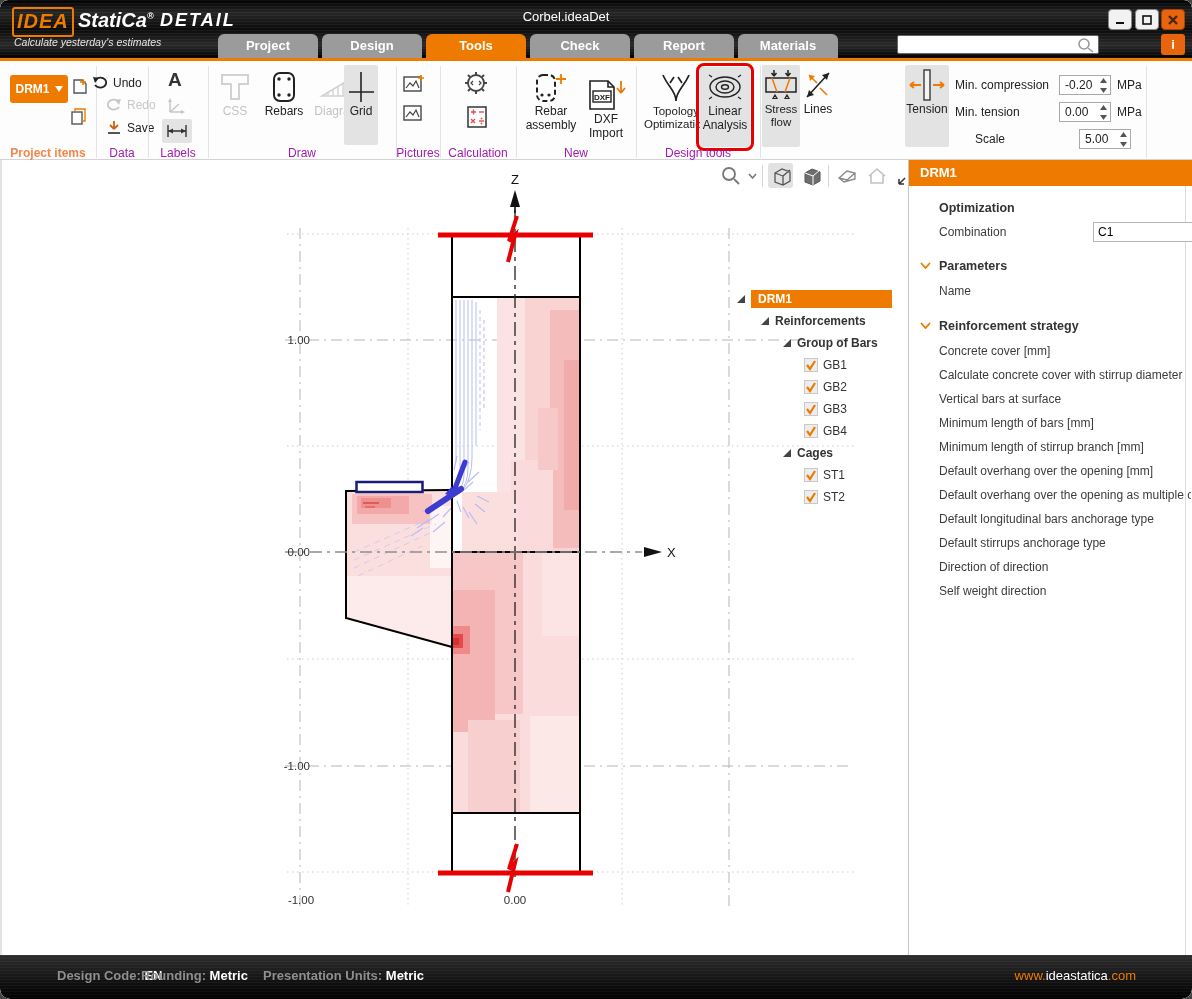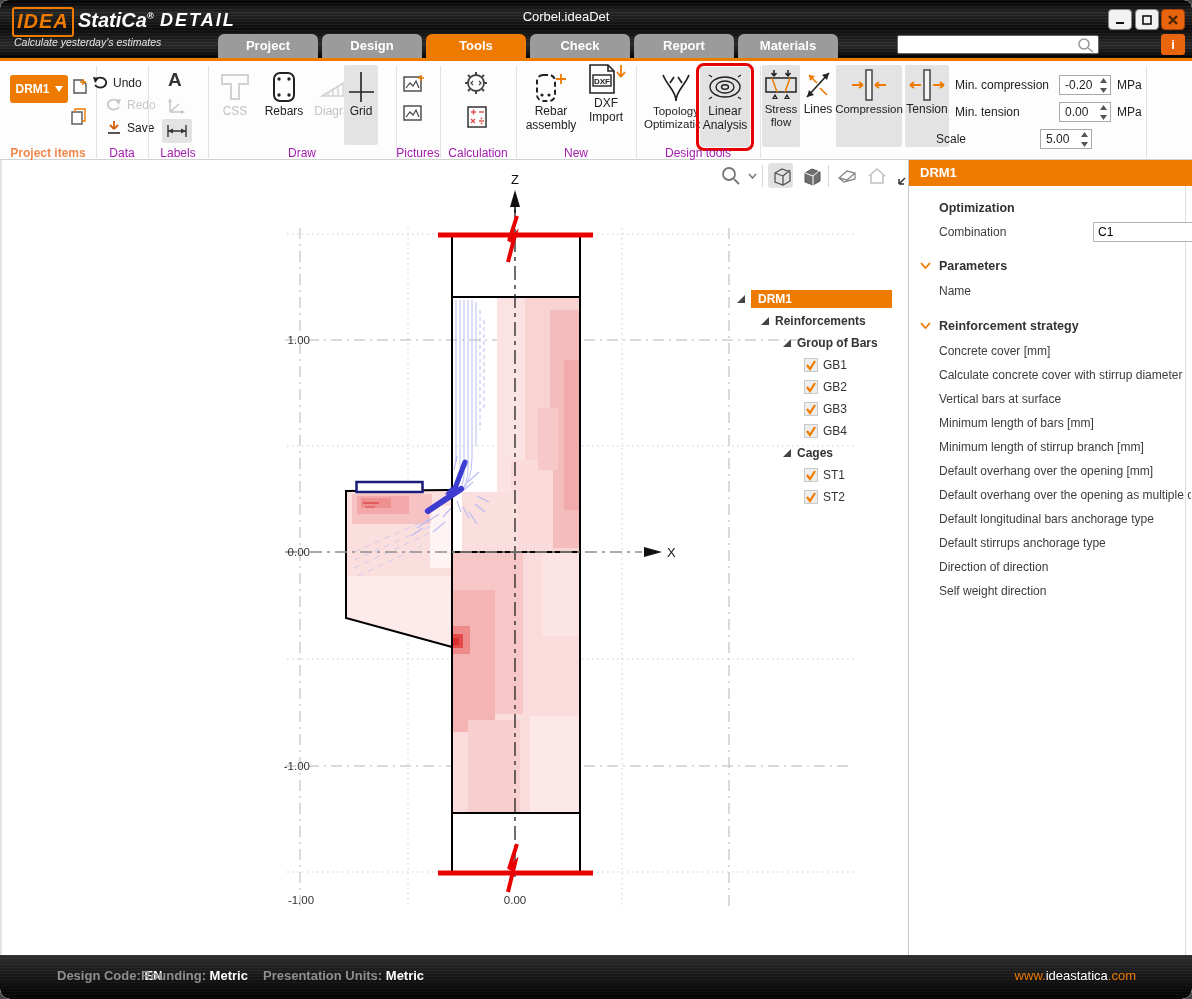--- a/index.html
+++ b/index.html
@@ -267,21 +267,21 @@
       <span class="ic">
           <svg width="34" height="32">
         <rect x="3" y="4" width="18" height="26" rx="6" fill="none" stroke="#222" stroke-width="2" stroke-dasharray="5 3"></rect>
         <circle cx="8" cy="24" r="1.6" fill="#222"></circle>
             <circle cx="15" cy="24" r="1.6" fill="#222"></circle>
         <path d="M27,3 v10 M22,8 h10" stroke="#ee7a00" stroke-width="1.8"></path>
       </svg>
         </span>
       <span>Rebar assembly</span>
     </div>
-    <div class="rbtn" style="left:582px; top:0; width:48px;">
+    <div class="rbtn" style="left:582px; top:16px; width:48px;">
       <span class="ic">
           <svg width="40" height="32">
         <path d="M4,2 h18 l6,6 v22 h-24 z" fill="none" stroke="#222" stroke-width="1.6"></path>
         <path d="M22,2 v6 h6" fill="none" stroke="#222" stroke-width="1.6"></path>
         <rect x="7" y="12" width="18" height="11" fill="none" stroke="#222" stroke-width="1.4"></rect>
         <text x="16" y="21" text-anchor="middle" font-size="8" font-weight="bold" fill="#222">DXF</text>
         <path d="M35,2 v12 M35,14 l-4,-5 M35,14 l4,-5" stroke="#ee7a00" stroke-width="1.8" fill="none"></path>
       </svg>
         </span>
       <span>DXF Import</span>
@@ -329,29 +329,20 @@
         <path d="M4,28 L26,4" stroke="#222" stroke-width="1.6"></path>
         <polygon points="26,4 19,6 24,11" fill="#222"></polygon>
             <polygon points="4,28 11,26 6,21" fill="#222"></polygon>
         <path d="M6,6 L14,14" stroke="#ee7a00" stroke-width="1.6"></path>
             <polygon points="6,6 12,7 7,12" fill="#ee7a00"></polygon>
         <path d="M24,26 L17,19" stroke="#ee7a00" stroke-width="1.6"></path>
       </svg>
         </span>
       <span>Lines</span>
     </div>
-    <div class="rbtn sel" style="left:836px; top:4px; width:66px; height:82px; padding-top:2px; font-size:11.5px;">
-      <span class="ic">
-          <svg width="38" height="34">
-        <rect x="16" y="2" width="6" height="30" fill="#f4f4f4" stroke="#444" stroke-width="1.5"></rect>
-        <path d="M2,17 h11 M13,17 l-4,-3 M13,17 l-4,3 M36,17 h-11 M25,17 l4,-3 M25,17 l4,3" stroke="#ee7a00" stroke-width="1.8" fill="none"></path>
-      </svg>
-        </span>
-      <span>Compression</span>
-    </div>
     <div class="rbtn sel" style="left:905px; top:4px; width:44px; height:82px; padding-top:2px;">
       <span class="ic">
           <svg width="38" height="34">
         <rect x="16" y="2" width="6" height="30" fill="#f4f4f4" stroke="#444" stroke-width="1.5"></rect>
         <path d="M13,17 H2 M2,17 l4,-3 M2,17 l4,3 M25,17 h11 M36,17 l-4,-3 M36,17 l-4,3" stroke="#ee7a00" stroke-width="1.8" fill="none"></path>
       </svg>
         </span>
       <span>Tension</span>
     </div>
 
@@ -370,21 +361,21 @@
       <span class="lab">Min. tension</span>
       <span class="spin">
           <span>0.00</span>
         <svg width="9" height="17">
             <polygon points="4.5,1 1,6 8,6" fill="#555"></polygon>
             <polygon points="4.5,16 1,11 8,11" fill="#555"></polygon>
           </svg>
       </span>
       <span class="unit">MPa</span>
     </div>
-    <div class="fieldrow" style="left:936px; top:68px;">
+    <div class="fieldrow" style="left:975px; top:68px;">
       <span class="lab">Scale</span>
       <span class="spin">
           <span>5.00</span>
         <svg width="9" height="17">
             <polygon points="4.5,1 1,6 8,6" fill="#555"></polygon>
             <polygon points="4.5,16 1,11 8,11" fill="#555"></polygon>
           </svg>
       </span>
     </div>
     <div class="vsep" style="left:1146px;"></div>

